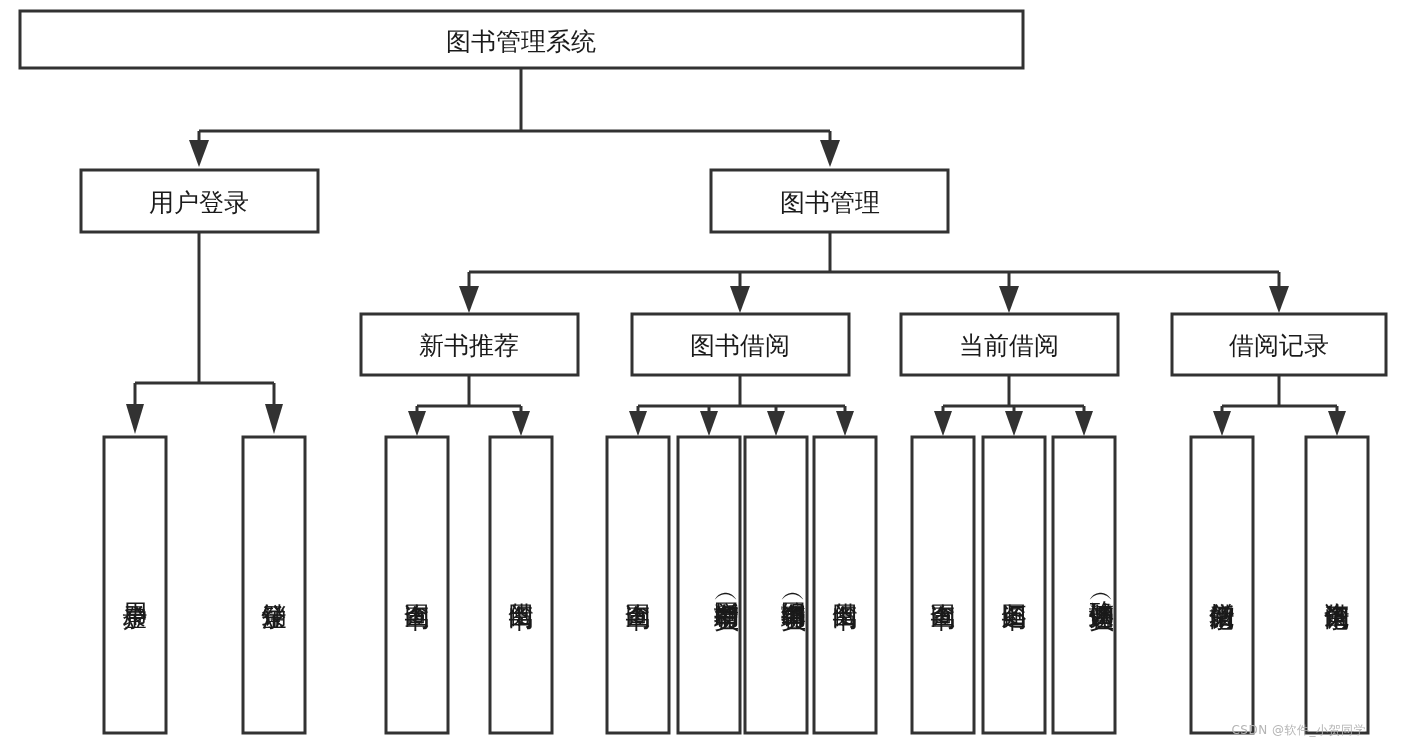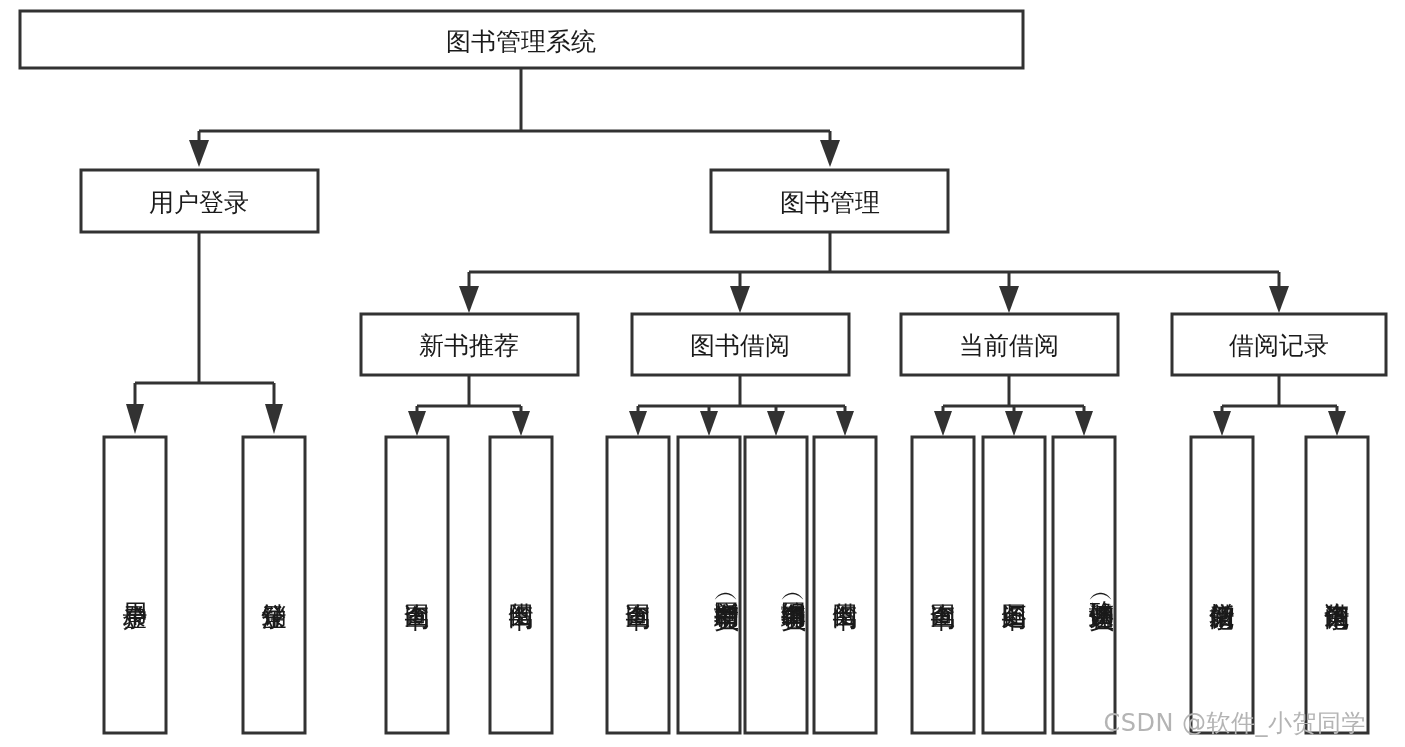--- a/index.html
+++ b/index.html
@@ -46,21 +46,21 @@
     font-family: "DejaVu Sans", "Liberation Sans", sans-serif;
     font-size: 25px;
     text-anchor: middle;
     dominant-baseline: central;
   }
   .watermark {
     position: absolute;
     right: 10px;
     bottom: 8px;
     font-family: "DejaVu Sans", "Liberation Sans", sans-serif;
-    font-size: 24px;
+    font-size: 12px;
     color: #b4b4b4;
     white-space: nowrap;
     letter-spacing: 0.5px;
   }
   .vlabel-wrap {
     position: absolute;
     display: flex;
     align-items: center;
     justify-content: center;
     writing-mode: vertical-rl;

